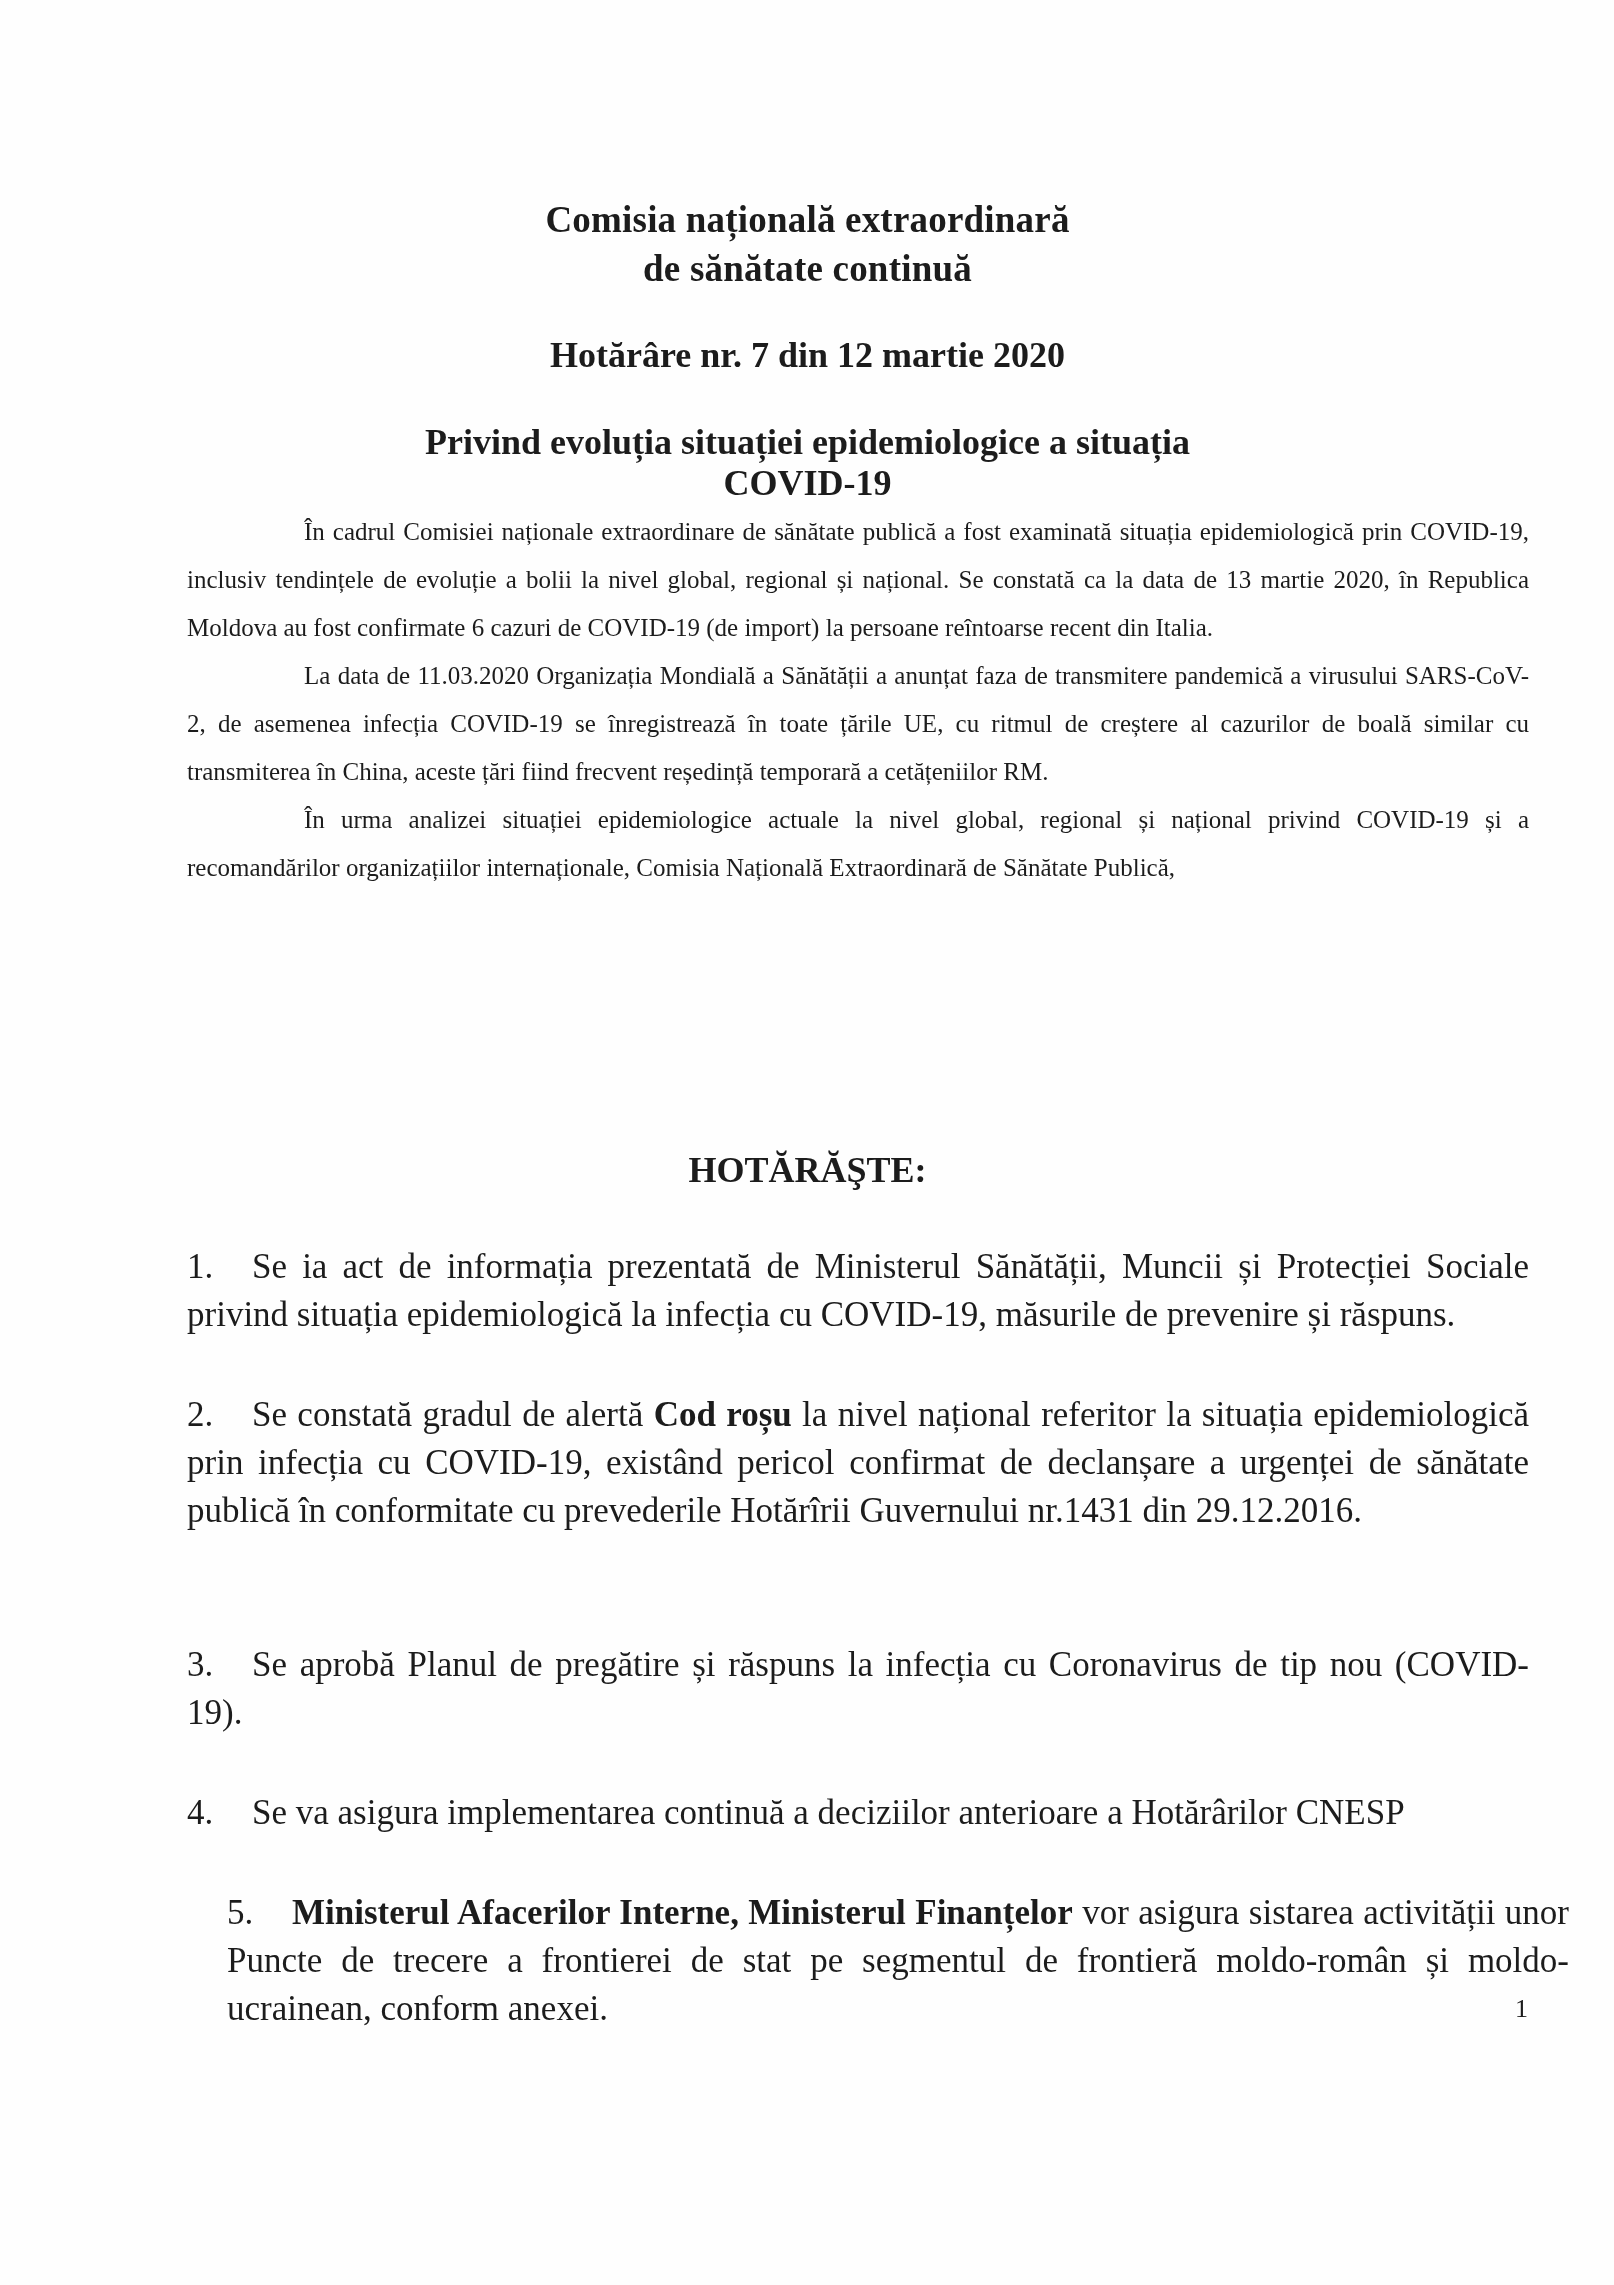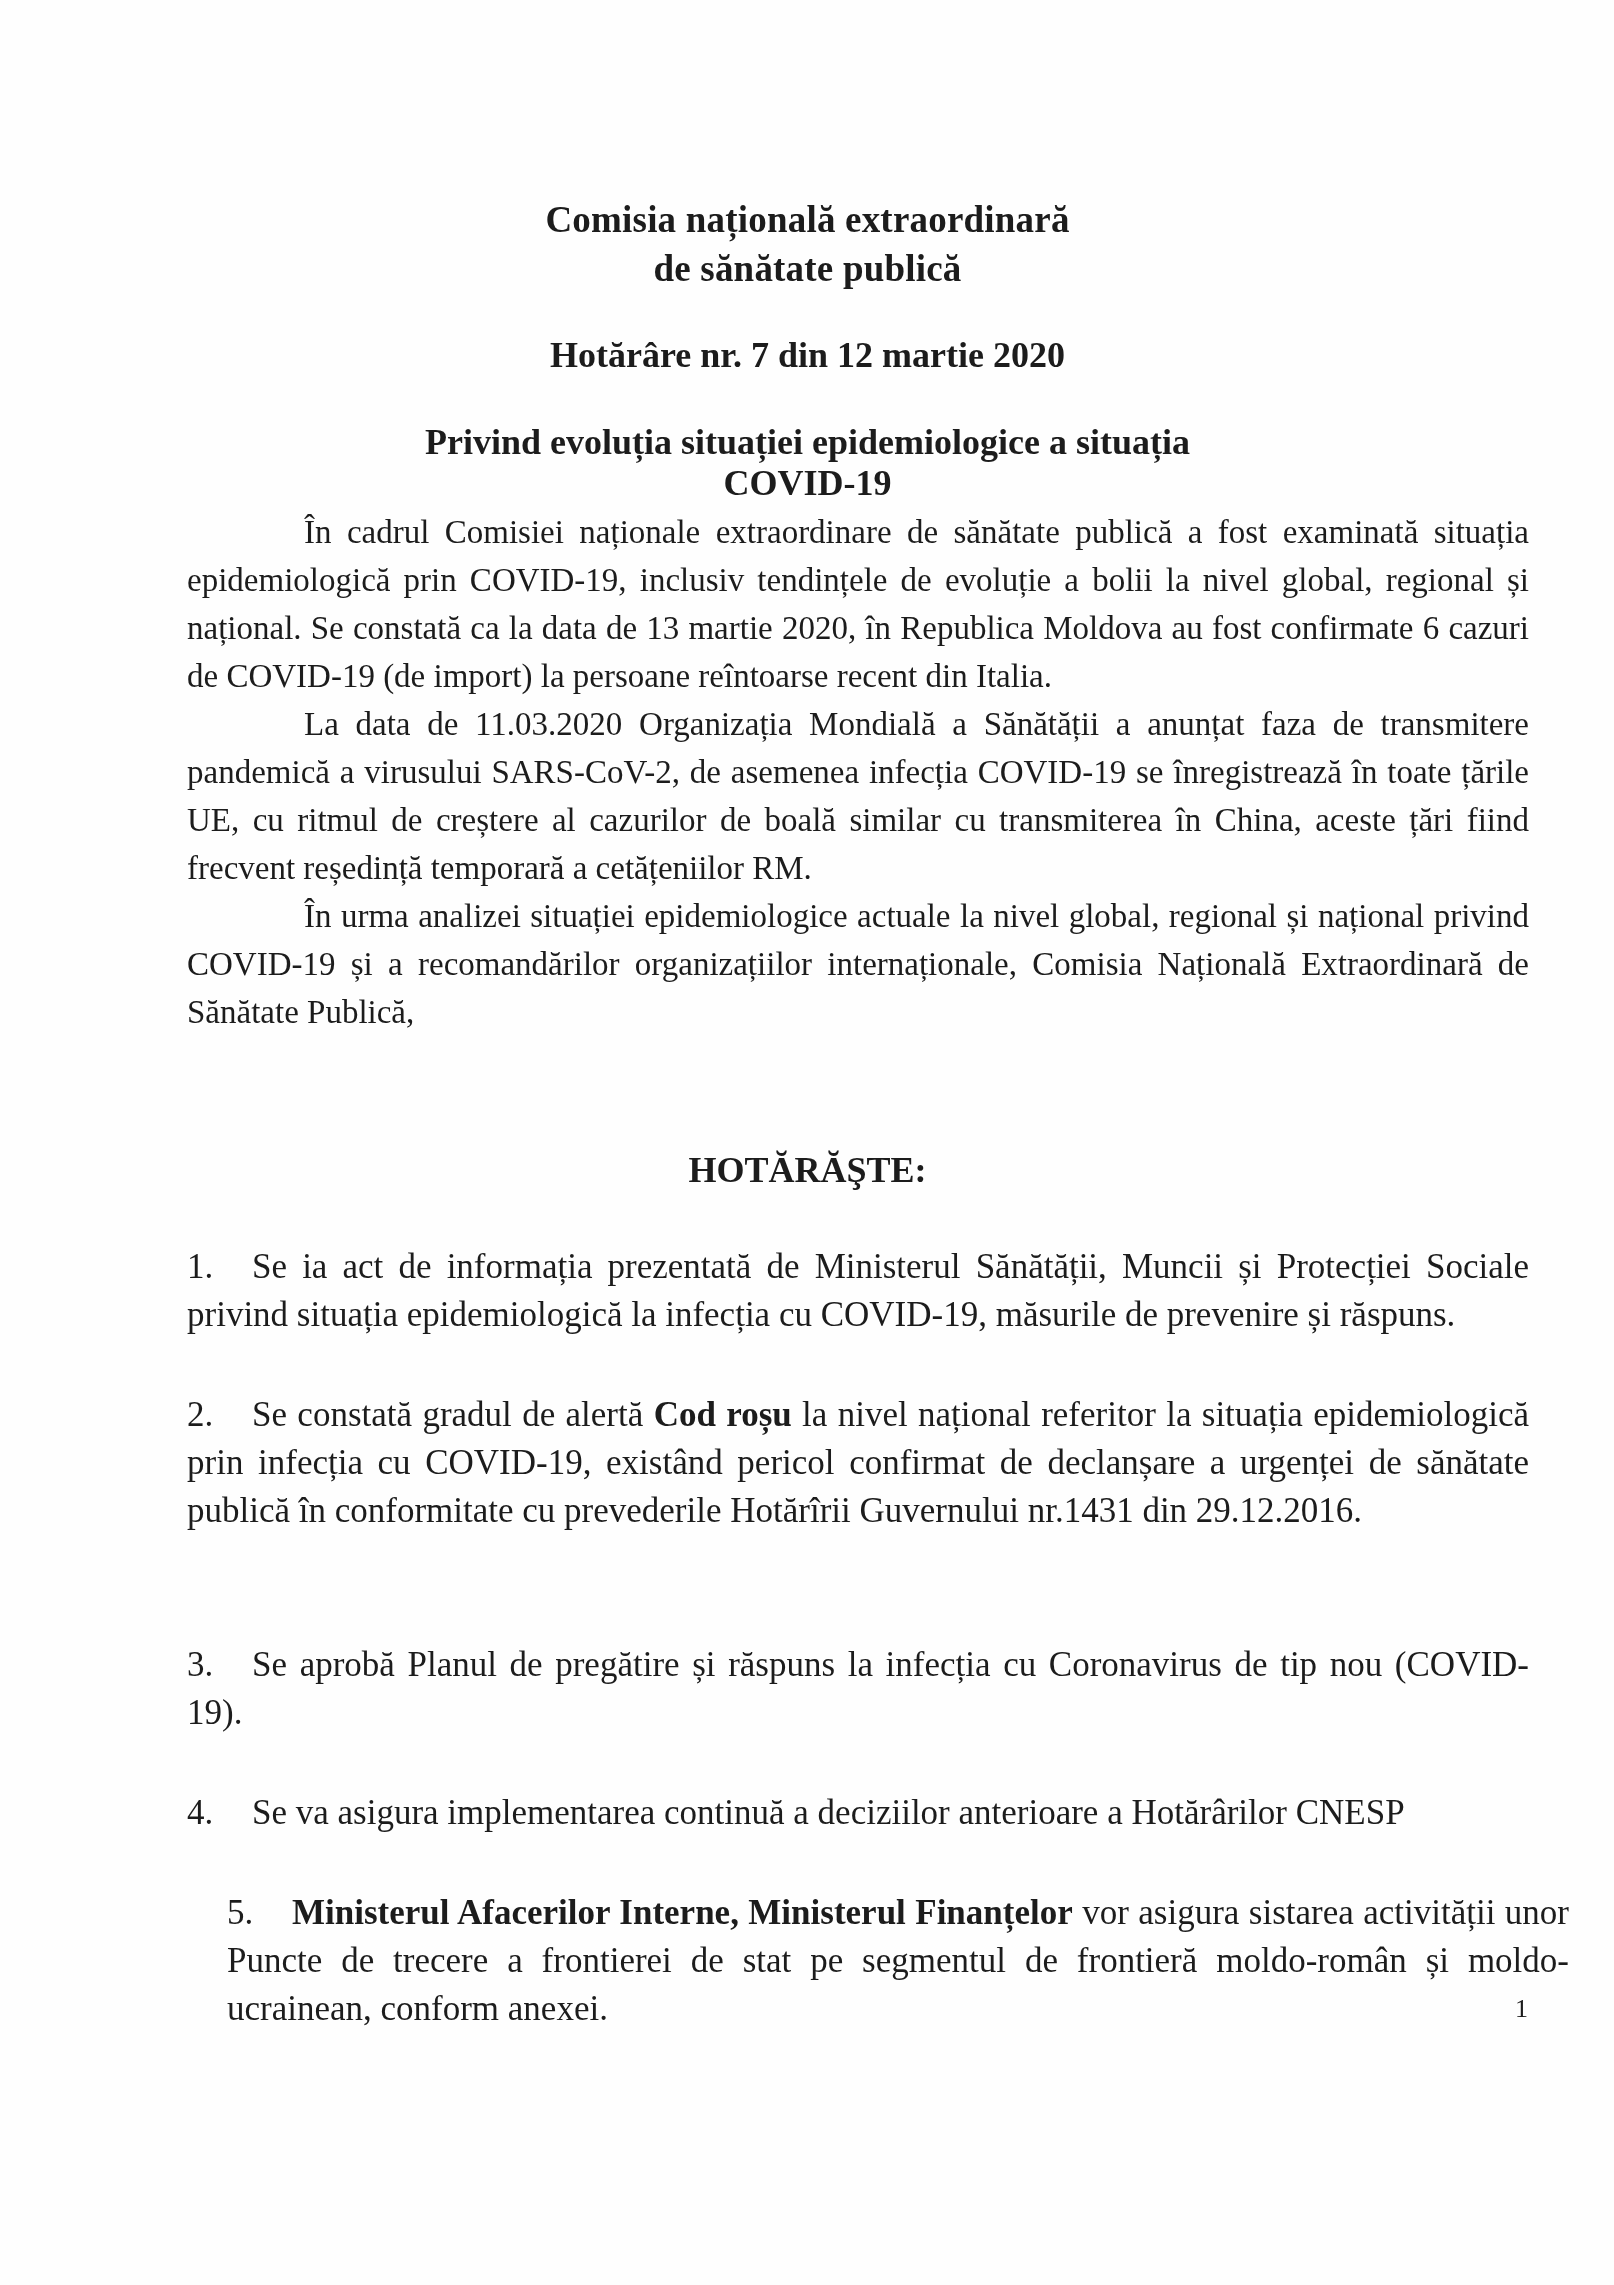--- a/index.html
+++ b/index.html
@@ -2,35 +2,35 @@
 <html><head>
   <meta charset="utf-8">
   <style>
     html, body { margin: 0; padding: 0; background: #ffffff; }
     body { width: 1615px; height: 2286px; position: relative; overflow: hidden; color: #1c1c1c; }
     .page { position: absolute; left: 0; top: 0; width: 1615px; height: 2286px; background: #fefefe; padding-left: 36px; }
     .serif { font-family: "Liberation Serif", "DejaVu Serif", serif; }
     .center { position: absolute; left: 0; width: 1615px; text-align: center; font-weight: bold; }
     .h1 { font-size: 37px; line-height: 49px; letter-spacing: 0.2px; }
     .h2 { font-size: 36px; line-height: 49px; }
-    .body { position: absolute; left: 187px; width: 1342px; font-size: 33px; line-height: 48px; text-align: justify; }
+    .body { position: absolute; left: 187px; width: 1342px; font-size: 25px; line-height: 48px; text-align: justify; }
     .para { margin: 0; }
     .indent { text-indent: 117px; }
     .item { position: absolute; left: 187px; width: 1342px; font-size: 35px; line-height: 48px; text-align: justify; }
     .num { display: inline-block; width: 65px; }
     b { font-weight: bold; }
     .pagenum { position: absolute; left: 1515px; top: 1994px; font-size: 26px; }
   </style>
 </head>
 <body>
 
 <div class="page serif">
 
   <div class="center h1" style="top:195px;">Comisia națională extraordinară</div>
-  <div class="center h1" style="top:244px;">de sănătate publică</div>
+  <div class="center h1" style="top:244px;">de sănătate continuă</div>
 
   <div class="center h2" style="top:331px;">Hotărâre nr. 7 din 12 martie 2020</div>
 
   <div class="center h2" style="top:418px;">Privind evoluția situației epidemiologice a situația</div>
   <div class="center h2" style="top:459px;">COVID-19</div>
 
   <div class="body" style="top:508px;">
     <p class="para indent">În cadrul Comisiei naționale extraordinare de sănătate publică a fost examinată situația epidemiologică prin COVID-19, inclusiv tendințele de evoluție a bolii la nivel global, regional și național. Se constată ca la data de 13 martie 2020, în Republica Moldova au fost confirmate 6 cazuri de COVID-19 (de import) la persoane reîntoarse recent din Italia.</p>
     <p class="para indent">La data de 11.03.2020 Organizația Mondială a Sănătății a anunțat faza de transmitere pandemică a virusului SARS-CoV-2, de asemenea infecția COVID-19 se înregistrează în toate țările UE, cu ritmul de creștere al cazurilor de boală similar cu transmiterea în China, aceste țări fiind frecvent reședință temporară a cetățeniilor RM.</p>
     <p class="para indent">În urma analizei situației epidemiologice actuale la nivel global, regional și național privind COVID-19 și a recomandărilor organizațiilor internaționale, Comisia Națională Extraordinară de Sănătate Publică,</p>

